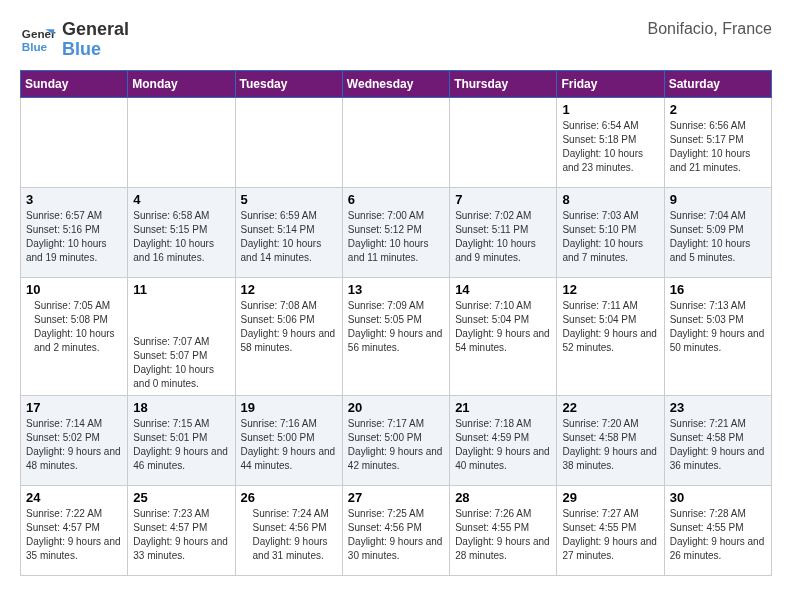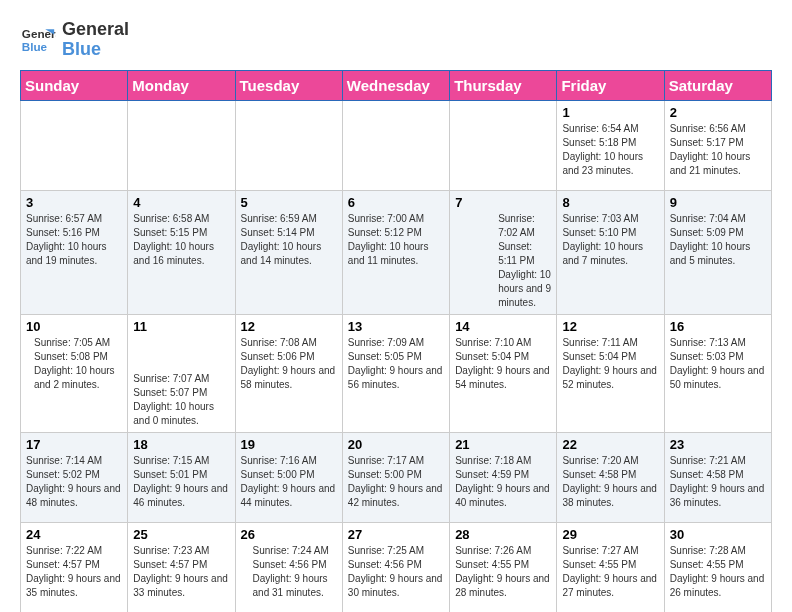--- a/index.html
+++ b/index.html
@@ -45,25 +45,25 @@
     .location {
       font-size: 16px;
       color: #555;
     }
     .calendar {
       width: 100%;
       border-collapse: collapse;
       font-size: 11px;
     }
     .calendar thead tr th {
-      background-color: #ec4899;
+      background-color: #701a75;
       color: #fff;
       padding: 6px 4px;
       text-align: left;
-      font-size: 15px;
+      font-size: 12px;
       font-weight: bold;
       border: 1px solid #2a68b9;
     }
     .calendar tbody tr td {
       border: 1px solid #ccc;
       vertical-align: top;
       padding: 4px 5px;
       width: 107px;
       min-height: 80px;
       height: 90px;
@@ -98,20 +98,21 @@
       <text x="2" y="32" font-size="13" font-weight="bold" fill="#4a90d9">Blue</text>
       <polygon points="28,8 38,14 38,8" fill="#4a90d9"></polygon>
     </svg>
     <div>
       <div class="logo-text">
         <span style="color:#333">General</span><br><span>Blue</span>
       </div>
     </div>
   </div>
   <div class="title-block">
+    <div class="location">Bonifacio, France</div>
   </div>
 </div>
 
 <table class="calendar">
   <thead>
     <tr>
       <th>Sunday</th>
       <th>Monday</th>
       <th>Tuesday</th>
       <th>Wednesday</th>
@@ -160,21 +161,21 @@
 Daylight: 10 hours and 14 minutes.</div>
         </td>
         <td>
           <div class="day-num">6</div>
           <div class="day-info" style="white-space: pre-line;">Sunrise: 7:00 AM
 Sunset: 5:12 PM
 Daylight: 10 hours and 11 minutes.</div>
         </td>
         <td>
           <div class="day-num">7</div>
-          <div class="day-info" style="white-space: pre-line; margin-left: 43px;">Sunrise: 7:02 AM
+          <div class="day-info" style="white-space: pre-line;">Sunrise: 7:02 AM
 Sunset: 5:11 PM
 Daylight: 10 hours and 9 minutes.</div>
         </td>
         <td>
           <div class="day-num">8</div>
           <div class="day-info" style="white-space: pre-line;">Sunrise: 7:03 AM
 Sunset: 5:10 PM
 Daylight: 10 hours and 7 minutes.</div>
         </td>
         <td>

